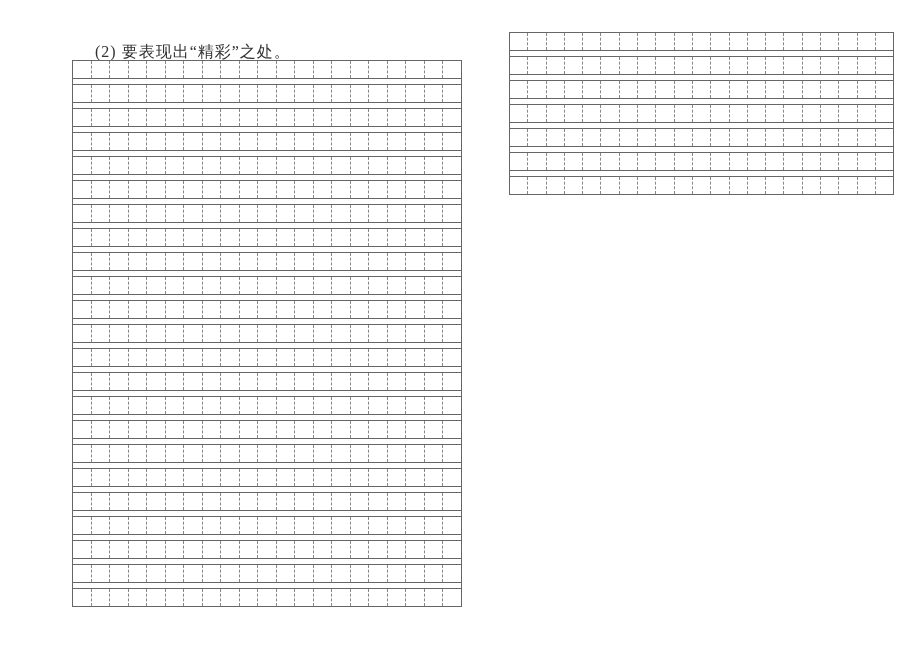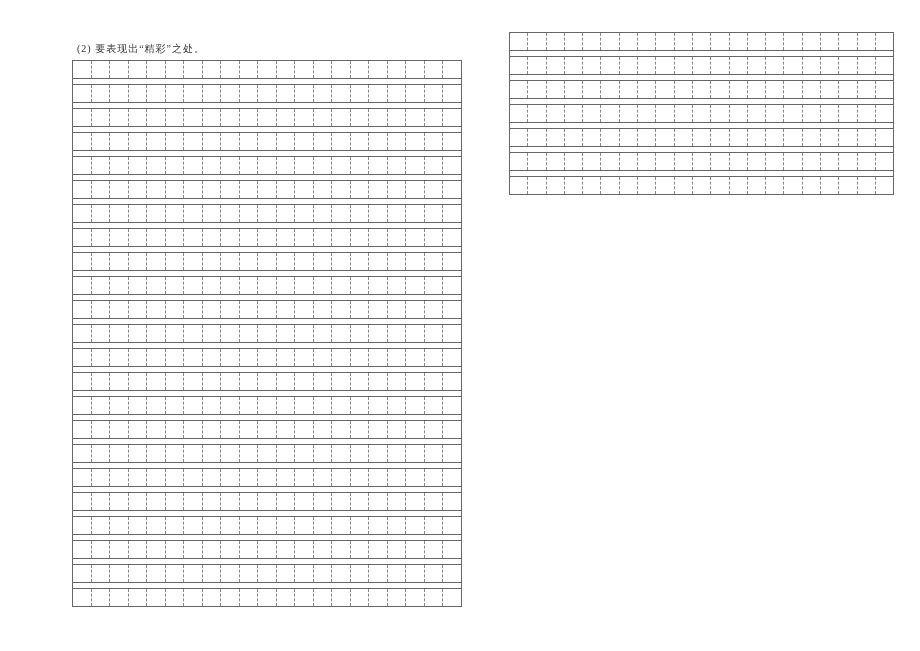--- a/index.html
+++ b/index.html
@@ -9,23 +9,23 @@
     }
     body {
       width: 920px;
       height: 651px;
       background: #ffffff;
       font-family: "SimSun", "宋体", serif;
       position: relative;
     }
     .instruction {
       position: absolute;
-      left: 77px;
+      left: 95px;
       top: 42px;
-      font-size: 10px;
+      font-size: 16px;
       color: #333;
       letter-spacing: 1px;
     }
     .grid-left {
       position: absolute;
       left: 72px;
       top: 60px;
     }
     .grid-right {
       position: absolute;

